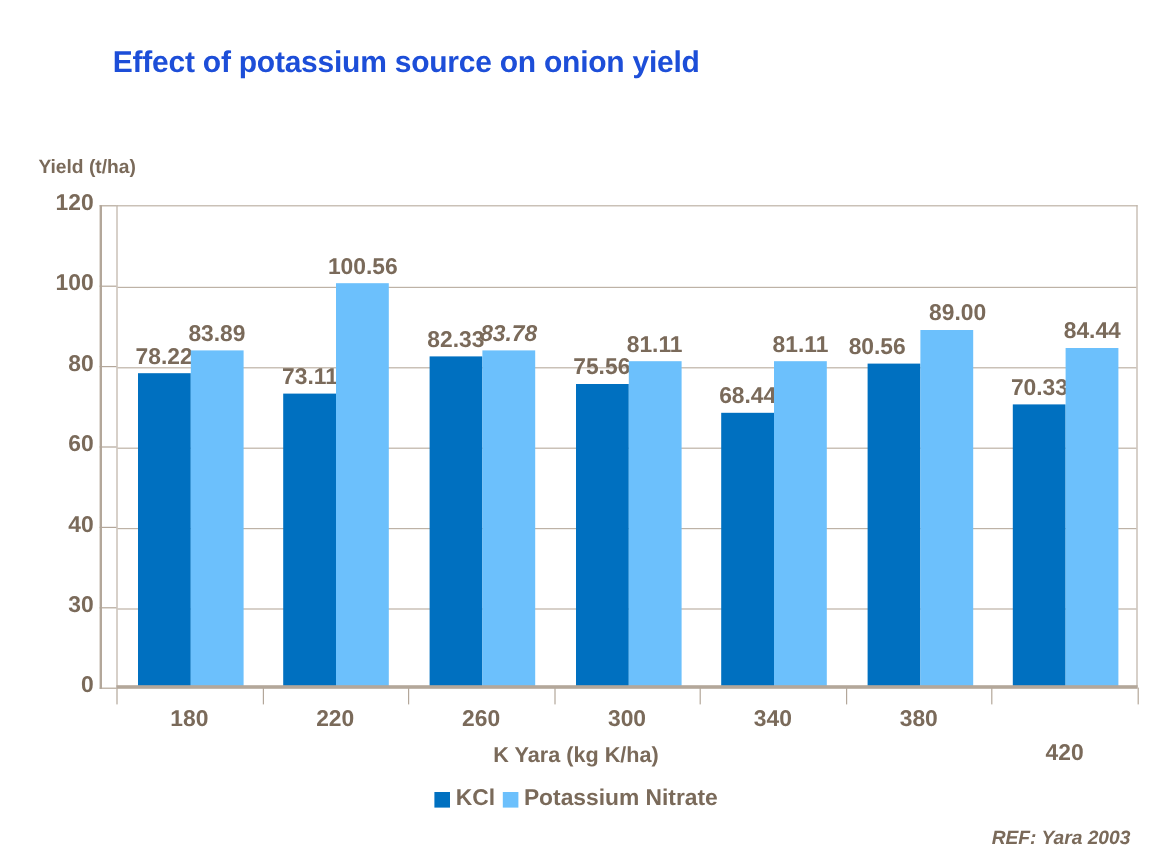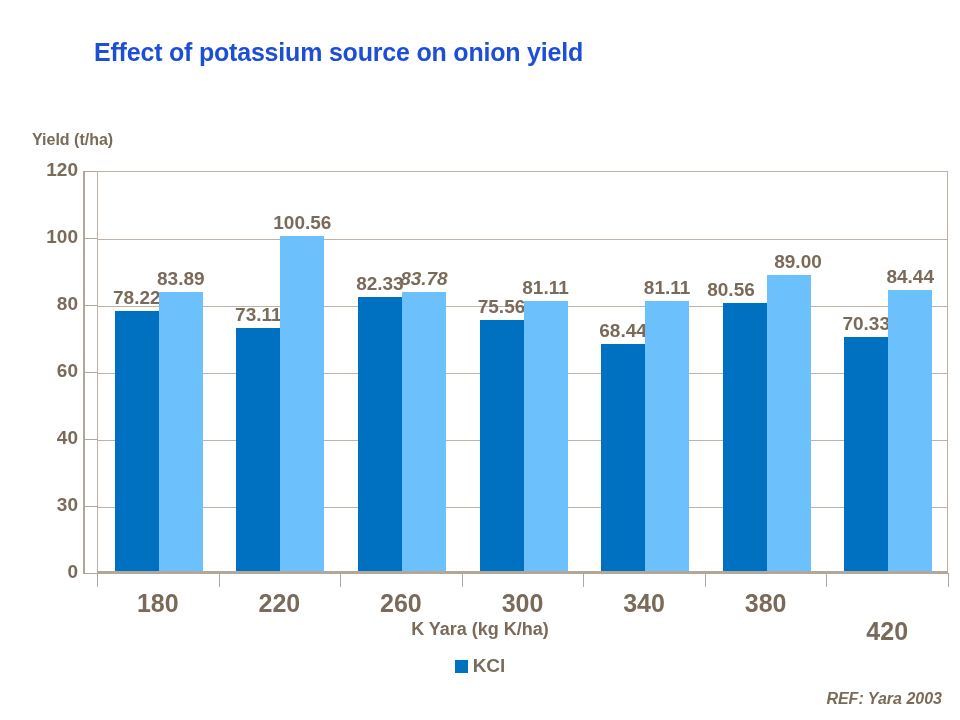--- a/index.html
+++ b/index.html
@@ -104,21 +104,21 @@
     top: 573px;
     width: 1px;
     height: 14px;
     background: #B3A79A;
   }
   .x-label {
     position: absolute;
     top: 589px;
     width: 120px;
     text-align: center;
-    font-size: 25px;
+    font-size: 19px;
     font-weight: bold;
     color: #7A6A5A;
   }
   #x-axis-title {
     position: absolute;
     left: 0;
     right: 0;
     top: 619px;
     text-align: center;
     font-size: 18px;
@@ -239,20 +239,24 @@
 <div id="y-axis-line"></div>
 <div id="x-axis-line"></div>
 
 <div id="x-axis-title">K Yara (kg K/ha)</div>
 
 <div id="legend">
     <div class="legend-item">
       <span class="legend-swatch" style="background: rgb(0, 112, 192);"></span>
       <span class="legend-label">KCl</span>
     </div>
+    <div class="legend-item">
+      <span class="legend-swatch" style="background: rgb(108, 192, 252);"></span>
+      <span class="legend-label">Potassium Nitrate</span>
+    </div>
   </div>
 
 <div id="reference">REF: Yara 2003</div>
 
 <div class="y-tick" style="top: 573px;"></div>
 <div class="y-tick" style="top: 506px;"></div>
 <div class="y-tick" style="top: 439px;"></div>
 <div class="y-tick" style="top: 372px;"></div>
 <div class="y-tick" style="top: 305px;"></div>
 <div class="y-tick" style="top: 238px;"></div>

